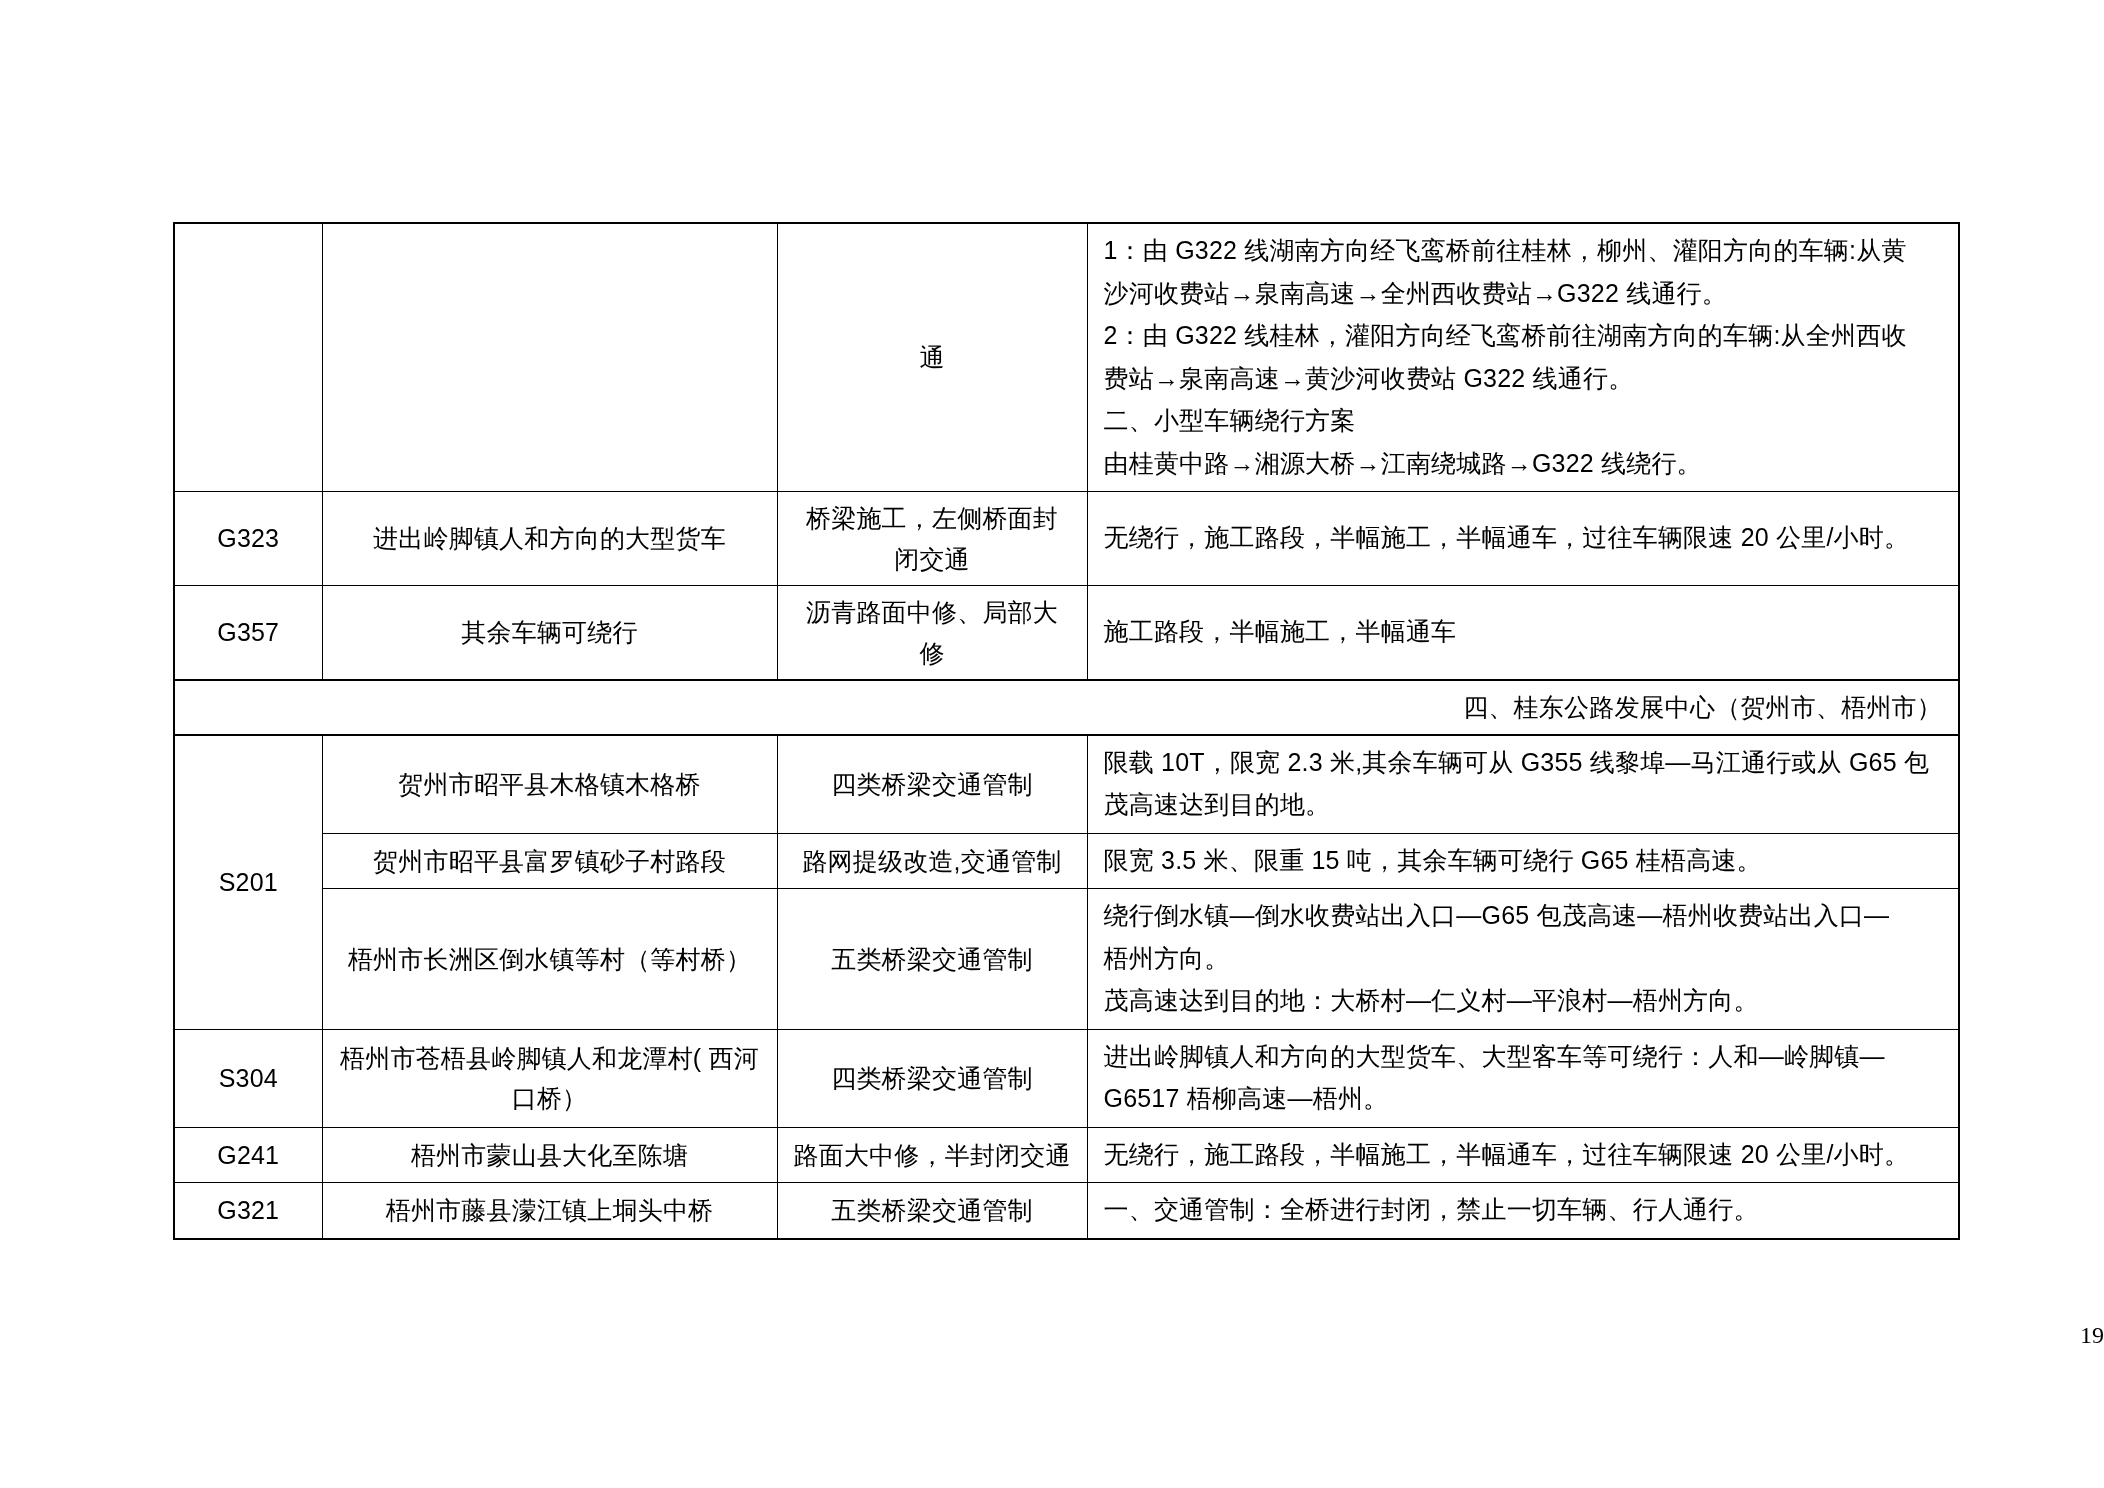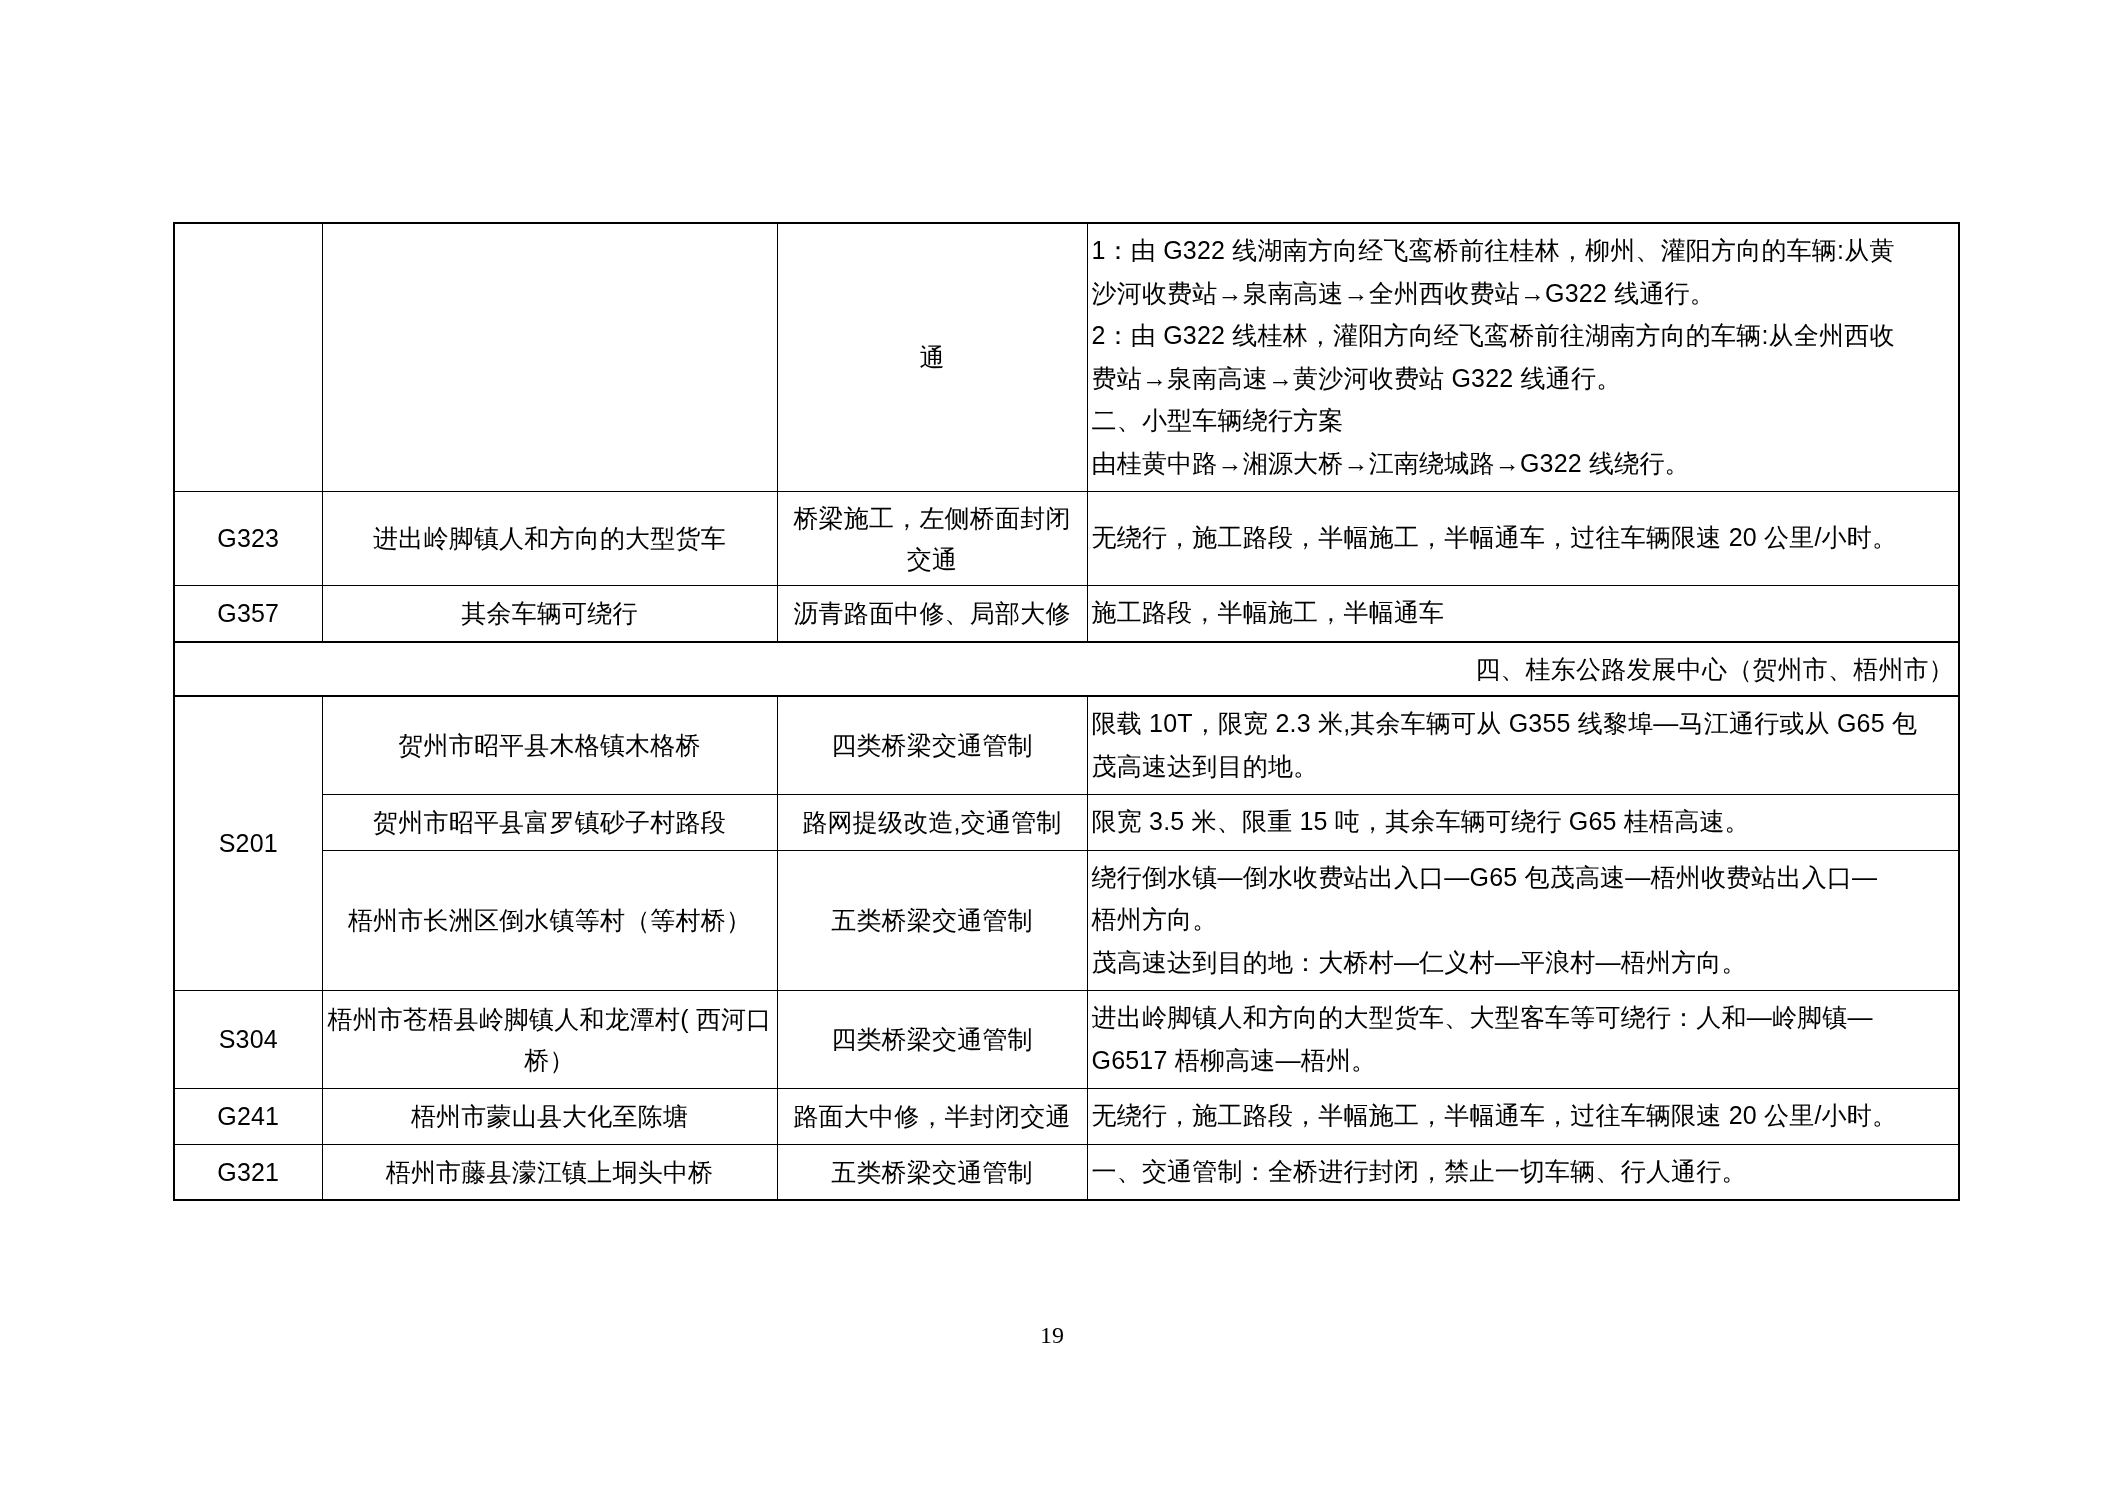--- a/index.html
+++ b/index.html
@@ -29,21 +29,21 @@
     left: 173px;
     top: 222px;
     width: 1785px;
     border-collapse: collapse;
     table-layout: fixed;
   }
 
   .doc-table td {
     border: 1px solid #000000;
     vertical-align: middle;
-    padding: 6px 4px;
+    padding: 6px 16px;
     font-size: 25px;
     line-height: 1.62;
     letter-spacing: 0.2px;
     box-sizing: border-box;
   }
 
   
   .doc-table {
     border: 2.5px solid #000;
   }
@@ -70,21 +70,21 @@
 
   .cell-center { text-align: center; }
 
   .nowrap { white-space: nowrap; }
 
   .page-number {
     position: absolute;
     left: 0;
     top: 1322px;
     width: 2104px;
-    text-align: center;
+    text-align: right;
     font-size: 24px;
     font-family: "Liberation Serif", "DejaVu Serif", serif;
   }
 </style>
 </head>
 <body>
 
 <div class="page">
 
   <table class="doc-table">

